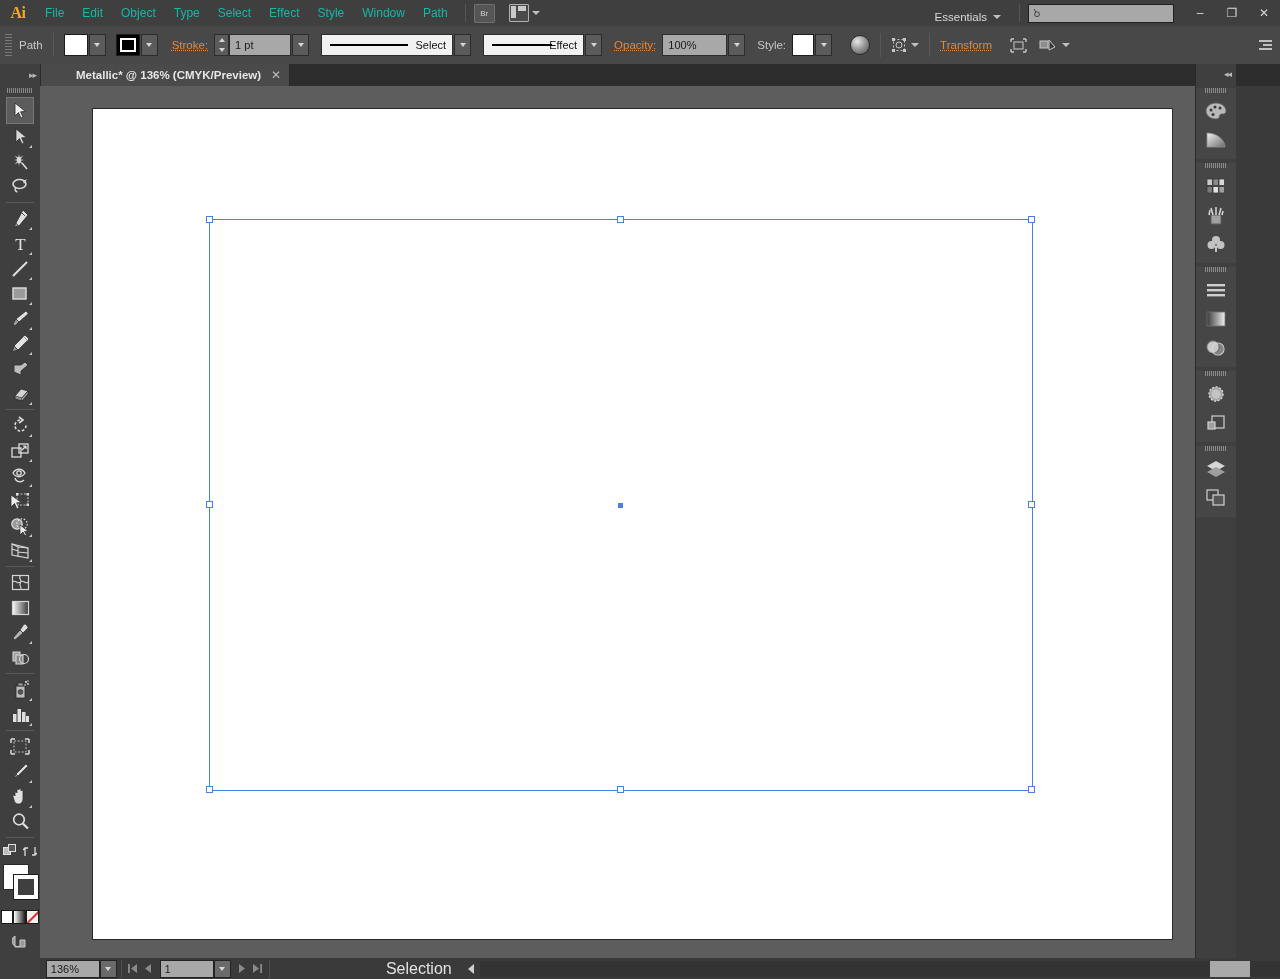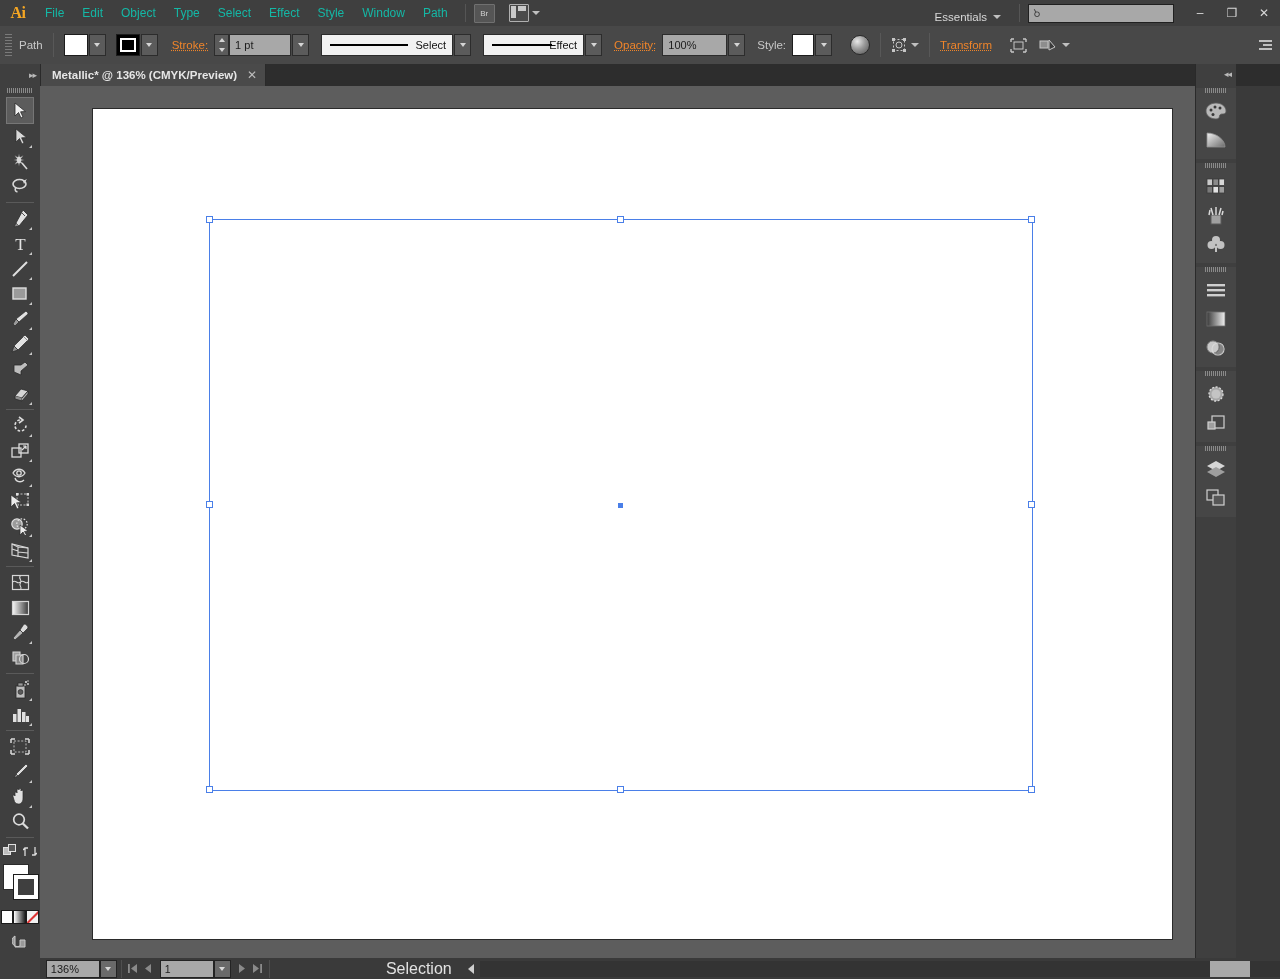--- a/index.html
+++ b/index.html
@@ -114,21 +114,21 @@
 
   
   .tabbar {
     position:absolute;left:0;top:64px;width:1280px;height:22px;
     background:#2d2d2d; display:flex; align-items:flex-end;
   }
   .doc-tab {
     height:22px; background:#4a4a4a; display:flex; align-items:center;
     padding: 0 8px 0 12px; gap:10px; border-right:1px solid #2a2a2a;
   }
-  .doc-tab-title { color:#e6e6e6; font-size:11.5px; font-weight:bold; }
+  .doc-tab-title { color:#e6e6e6; font-size:11.5px; font-weight:bold;margin-left:24px; }
   .doc-tab-close { color:#bdbdbd; font-size:12px; line-height:12px; }
 
   
   .toolbar {
     position:absolute; left:0; top:64px; width:40px; height:894px;
     background:#3f3f3f; border-right:1px solid #2a2a2a;
   }
   .tb-head { height:22px; display:flex;align-items:center;justify-content:flex-end;padding-right:4px;}
   .tb-head .dchev { color:#b9b9b9; font-size:9px; letter-spacing:-1px;}
   .tb-grip { width:26px;height:5px;margin:2px auto 4px;

